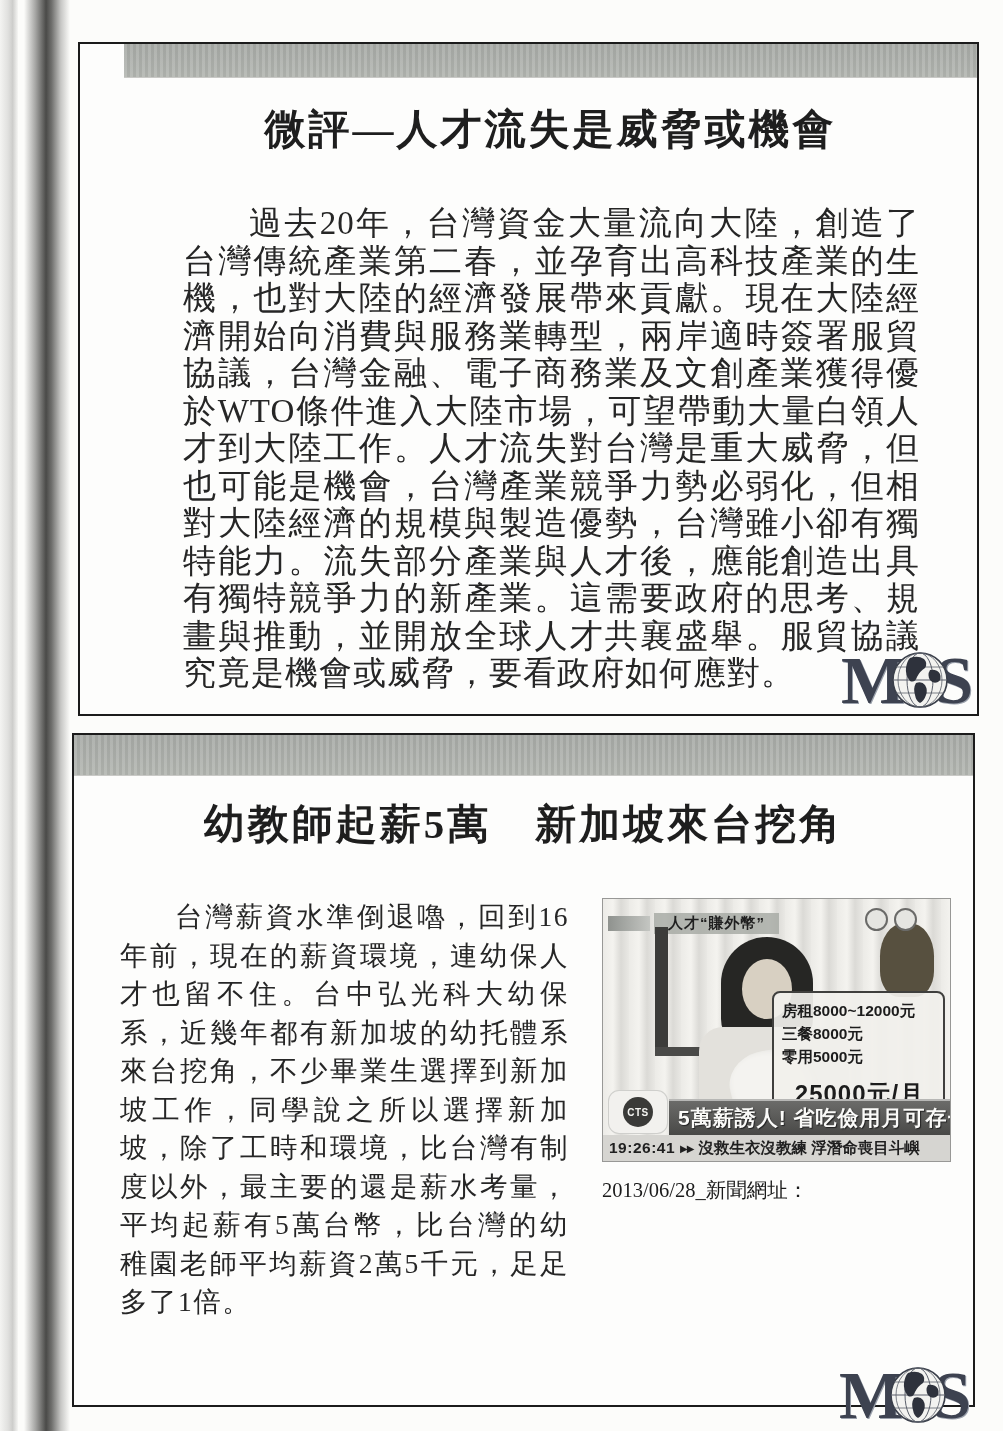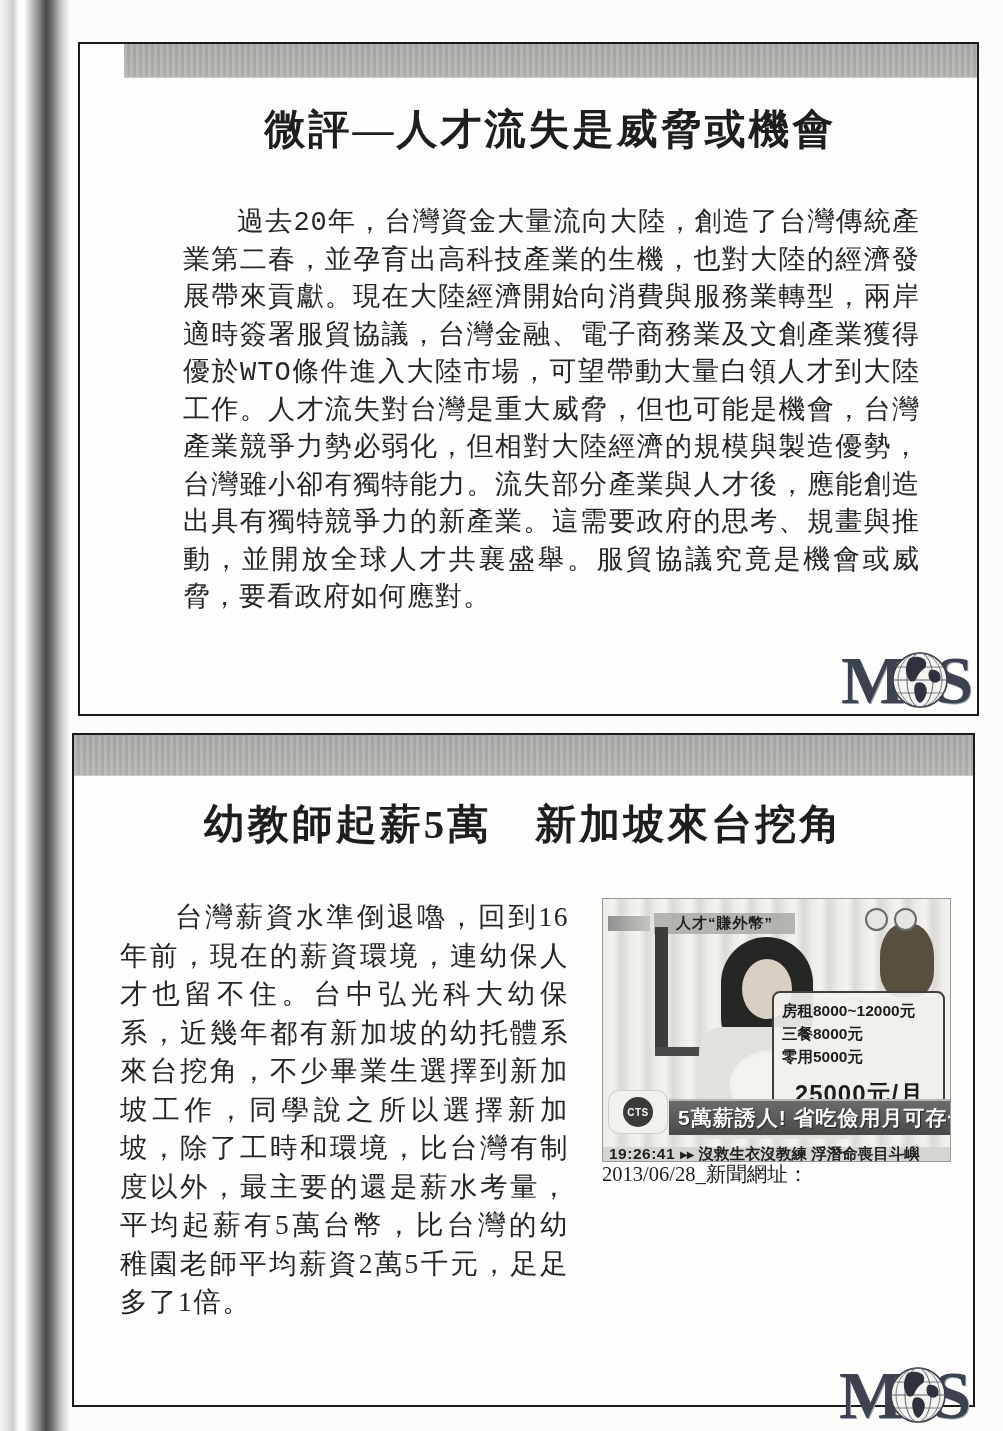--- a/index.html
+++ b/index.html
@@ -19,38 +19,38 @@
   .band{width:100%;background:
         repeating-linear-gradient(90deg,rgba(255,255,255,0.07) 0 3px,rgba(0,0,0,0.05) 3px 6px),
         linear-gradient(180deg,#aaada9,#b5b8b3);border-bottom:1px solid #c9c9c6;box-sizing:border-box;}
   .band1{height:34px;}
   .band2{height:41px;}
 
   .title{margin:28px 20px 0;text-align:center;font-size:41px;font-weight:bold;
          letter-spacing:3px;color:#1e1e1e;line-height:1.15;}
   #slide2 .title{margin-top:25px;}
 
-  .body1{margin:52px 57px 4px 59px;font-size:27px;line-height:37.5px;text-align:justify;
-         text-indent:2em;letter-spacing:1px;font-family:Liberation Mono, monospace;}
+  .body1{margin:52px 57px 4px 59px;font-size:33px;line-height:37.5px;text-align:justify;
+         text-indent:2em;letter-spacing:1px;}
   .source{color:#1b1b1b;}
   .source1{margin:8px 57px 0 59px;font-size:22px;line-height:37px;word-break:break-all;}
   .url{text-decoration:underline;color:#151515;text-underline-offset:3px;cursor:pointer;}
 
   .cols{display:flex;margin:50px 22px 0 46px;gap:15px;}
   .body2{width:464px;margin:0;font-size:27.5px;line-height:38.5px;text-align:justify;
          text-indent:2em;letter-spacing:1.5px;}
   .rightcol{margin-left:18px;width:349px;}
 
   
   .photo{position:relative;width:349px;height:264px;box-sizing:border-box;overflow:hidden;
          border:1px solid #989896;font-family:"Liberation Sans","DejaVu Sans",sans-serif;
          background:repeating-linear-gradient(90deg,#ecebe7 0px,#f4f3ef 10px,#dbdad6 18px,#e9e8e4 26px);}
   .tv-tag{position:absolute;top:14px;left:5px;display:flex;align-items:center;font-size:15px;font-weight:bold;}
   .tv-tag .chip{width:42px;height:15px;margin-right:4px;background:linear-gradient(90deg,#8f928e,#c4c6c2);}
-  .tv-tag .tag-text{background:rgba(168,171,166,0.85);color:#1f1f1f;padding:1px 22px;letter-spacing:1px;}
+  .tv-tag .tag-text{background:rgba(168,171,166,0.85);color:#1f1f1f;padding:1px 14px;letter-spacing:1px;}
   .win-v{position:absolute;left:52px;top:28px;width:13px;height:126px;background:#3c3c3a;}
   .win-h{position:absolute;left:52px;top:148px;width:54px;height:9px;background:#4a4a48;}
   .hair{position:absolute;left:118px;top:38px;width:92px;height:112px;background:#262624;border-radius:46px 46px 30px 30px;}
   .face{position:absolute;left:139px;top:60px;width:50px;height:60px;background:#d8d0c2;border-radius:50%;}
   .torso{position:absolute;left:96px;top:128px;width:150px;height:112px;background:#e3e1dc;border-radius:24px 24px 0 0;}
   .toy{position:absolute;left:128px;top:150px;width:88px;height:78px;background:#f4f3f0;
        border-radius:40% 55% 45% 50%;transform:rotate(-15deg);box-shadow:inset -4px -4px 8px #cfcdc8;}
   .teddy{position:absolute;right:16px;top:24px;width:54px;height:74px;background:#57503f;border-radius:45% 45% 35% 35%;}
   .badge{position:absolute;top:9px;width:23px;height:23px;border:2px solid #6a6a68;border-radius:50%;
          background:#e5e5e1;box-sizing:border-box;}
@@ -61,26 +61,26 @@
   .info-card .line{font-size:15.5px;line-height:23px;white-space:nowrap;}
   .info-card .total{font-size:24px;text-align:center;margin-top:10px;letter-spacing:1px;}
   .cts{position:absolute;left:6px;bottom:28px;width:58px;height:42px;background:#f2f1ee;border-radius:10px;
        display:flex;align-items:center;justify-content:center;box-shadow:0 0 0 1px #cfcfcc;}
   .cts-circle{width:30px;height:30px;border-radius:50%;background:#3a3a38;color:#f5f5f2;font-size:10px;
               font-weight:bold;display:flex;align-items:center;justify-content:center;letter-spacing:0.5px;}
   .banner{position:absolute;left:66px;right:0;bottom:26px;height:36px;box-sizing:border-box;
           background:linear-gradient(180deg,#6b6b69,#494947);border-top:2px solid #b7b7b5;
           color:#fafaf8;font-size:21px;font-weight:bold;display:flex;align-items:center;
           padding-left:9px;letter-spacing:1px;text-shadow:1px 1px 1px #222;white-space:nowrap;}
-  .ticker{position:absolute;left:0;right:0;bottom:0;height:14px;background:#d6d5d1;color:#1f1f1f;
+  .ticker{position:absolute;left:0;right:0;bottom:0;height:26px;background:#d6d5d1;color:#1f1f1f;
           font-size:15.5px;font-weight:bold;display:flex;align-items:center;padding-left:6px;white-space:nowrap;margin-top:44px;}
   .t-time{margin-right:5px;letter-spacing:0.5px;}
   .t-arrows{font-size:10px;margin-right:5px;letter-spacing:-1px;}
 
-  .source2{margin:0 0 0 0;font-size:20.5px;line-height:25.5px;word-break:break-all;}
+  .source2{margin:16px 0 0 0;font-size:20.5px;line-height:25.5px;word-break:break-all;}
   .source2 .url{display:block;}
 
   
   .logo{position:absolute;display:flex;align-items:center;line-height:1;}
   #slide1 .logo{right:4px;bottom:0;}
   #slide2 .logo{right:2px;bottom:-24px;}
   .logo-letter{font-family:"Liberation Serif","DejaVu Serif",serif;font-weight:bold;font-size:68px;
                color:#3d4250;text-shadow:1px 1px 0 #9aa0ab;}
   .globe{margin:0 -15px;position:relative;z-index:2;}
 </style>

